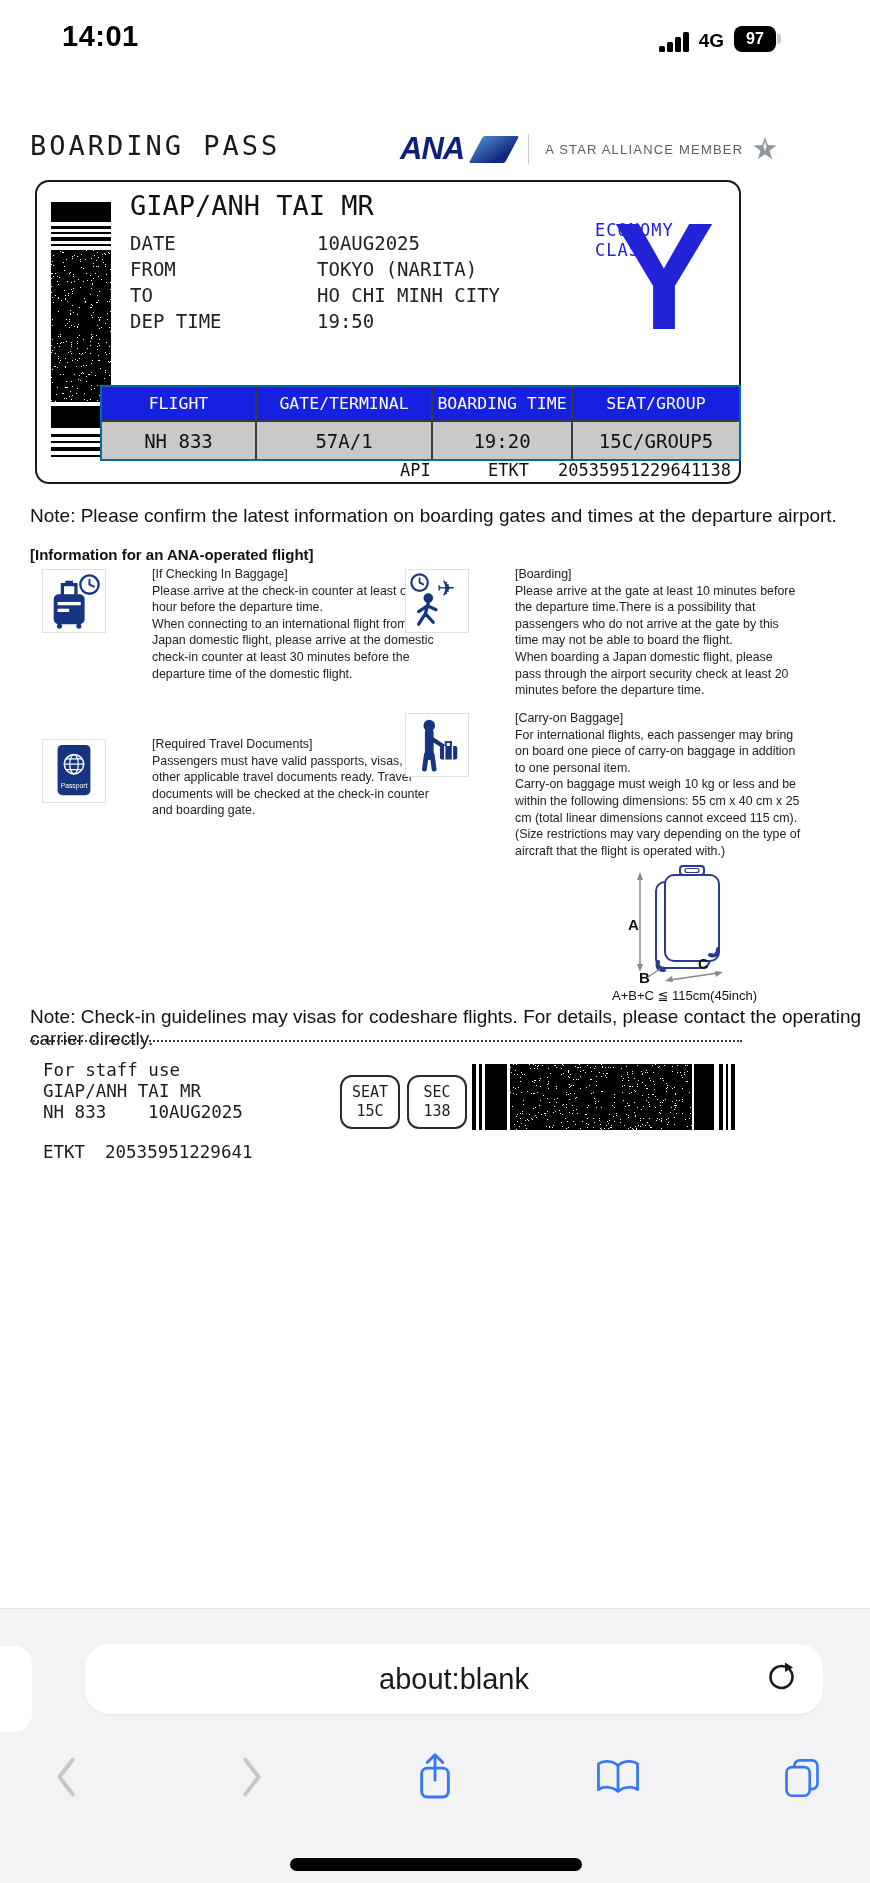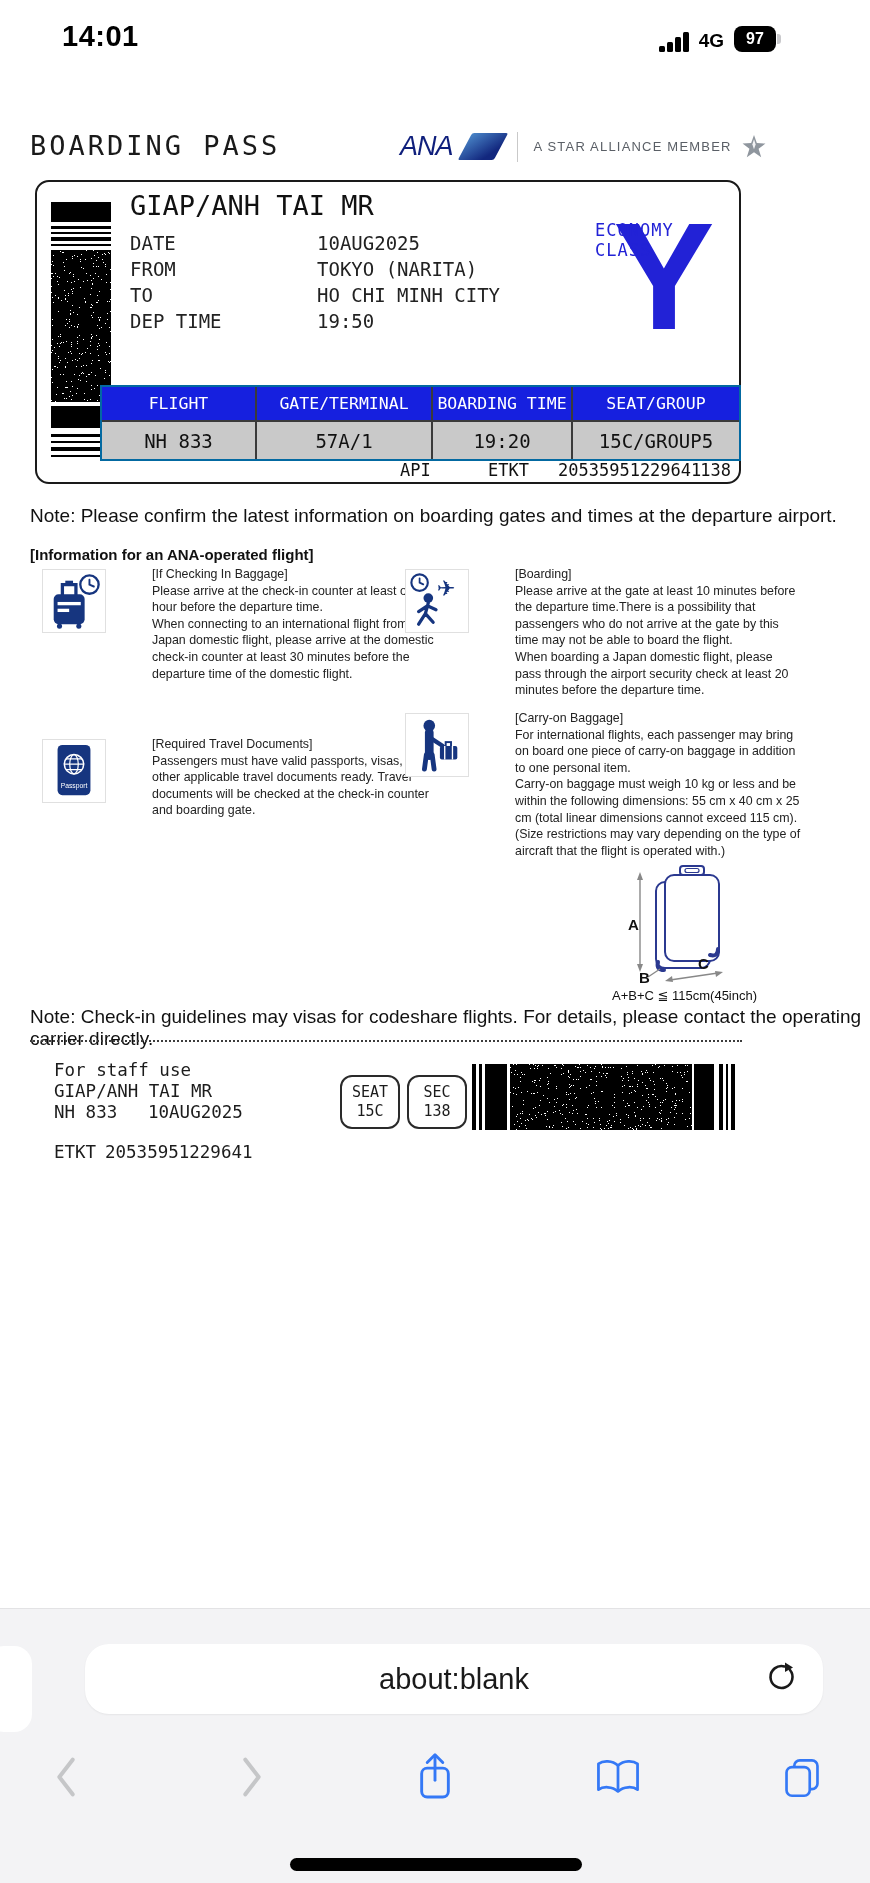--- a/index.html
+++ b/index.html
@@ -13,21 +13,21 @@
   .sigbars{display:flex;align-items:flex-end;gap:2.5px;height:20px;}
   .sigbars i{display:block;width:5.5px;background:#000;border-radius:1.5px;}
   .net{font-size:19px;font-weight:600;color:#000;}
   .batt{position:relative;width:48px;height:26px;display:flex;align-items:center;}
   .batt .pill{width:42px;height:26px;background:#000;border-radius:8px;color:#fff;font-weight:700;font-size:16px;display:flex;align-items:center;justify-content:center;}
   .batt .nub{width:4px;height:10px;background:#c9c9cc;border-radius:0 3px 3px 0;margin-left:1px;}
 
   
   .bp-title{left:30px;top:130px;font-size:27px;letter-spacing:3px;color:#1a1a1a;}
   .brandrow{left:400px;top:131px;display:flex;align-items:center;gap:10px;}
-  .ana-word{font-size:27px;font-weight:400;font-style:italic;color:#0f1f7c;letter-spacing:-1px;}
+  .ana-word{font-size:31px;font-weight:700;font-style:italic;color:#0f1f7c;letter-spacing:-1px;}
   .ana-swoosh{width:36px;height:27px;background:linear-gradient(135deg,#4a86c8 0%,#12277e 80%);transform:skewX(-28deg);margin-left:2px;border-radius:2px;}
   .brand-div{width:1px;height:30px;background:#c9c9c9;margin:0 6px;}
   .alliance{font-size:13px;letter-spacing:1.2px;color:#5a5f66;font-weight:500;}
 
   
   .card{left:35px;top:180px;width:702px;height:300px;border:2.5px solid #1a1a1a;border-radius:14px;background:#fff;}
   .vbarcode{left:12px;top:16px;width:64px;height:276px;}
   .pax-name{left:93px;top:8px;font-size:27px;color:#111;}
   .frow{left:93px;font-size:19px;color:#222;}
   .frow .lbl{display:inline-block;width:187px;}
@@ -54,21 +54,21 @@
   .iblock .ititle{white-space:nowrap;}
   .iblock .ibody{white-space:pre-line;}
 
   
   .diagram{left:606px;top:856px;}
   .diag-cap{left:612px;top:988px;font-size:13px;color:#111;}
 
   .dashline{left:30px;top:1040px;width:712px;border-top:2px dotted #3c3c3c;height:0;}
 
   
-  .staff-line{left:54px;font-size:17.5px;color:#1c1c1c;}
+  .staff-line{left:43px;font-size:17.5px;color:#1c1c1c;}
   .stbox{top:1075px;width:56px;height:50px;border:2.5px solid #2a2a2a;border-radius:12px;display:flex;flex-direction:column;align-items:center;justify-content:center;font-size:15px;color:#1c1c1c;line-height:19px;background:#fff;}
   .hbarcode{left:472px;top:1064px;width:266px;height:66px;}
 
   
   .safari{left:0;top:1608px;width:870px;height:275px;background:#f3f3f5;border-top:1px solid #e3e3e5;}
   .tabpeek{left:-14px;top:37px;width:46px;height:86px;background:#fff;border-radius:18px;}
   .urlbar{left:85px;top:35px;width:738px;height:70px;background:#fff;border-radius:24px;box-shadow:0 1px 2px rgba(0,0,0,.06);display:flex;align-items:center;justify-content:center;position:absolute;}
   .urltext{font-size:29px;color:#1a1a1a;}
   .reload{position:absolute;right:22px;top:17px;width:36px;height:36px;}
   .tbtn{position:absolute;top:140px;width:60px;height:56px;display:flex;align-items:center;justify-content:center;}

